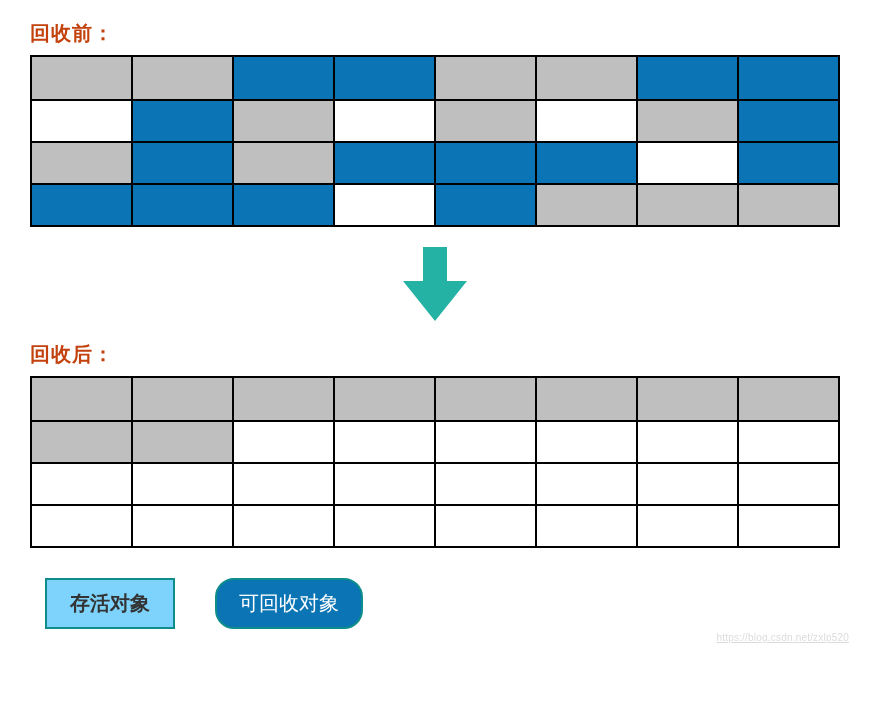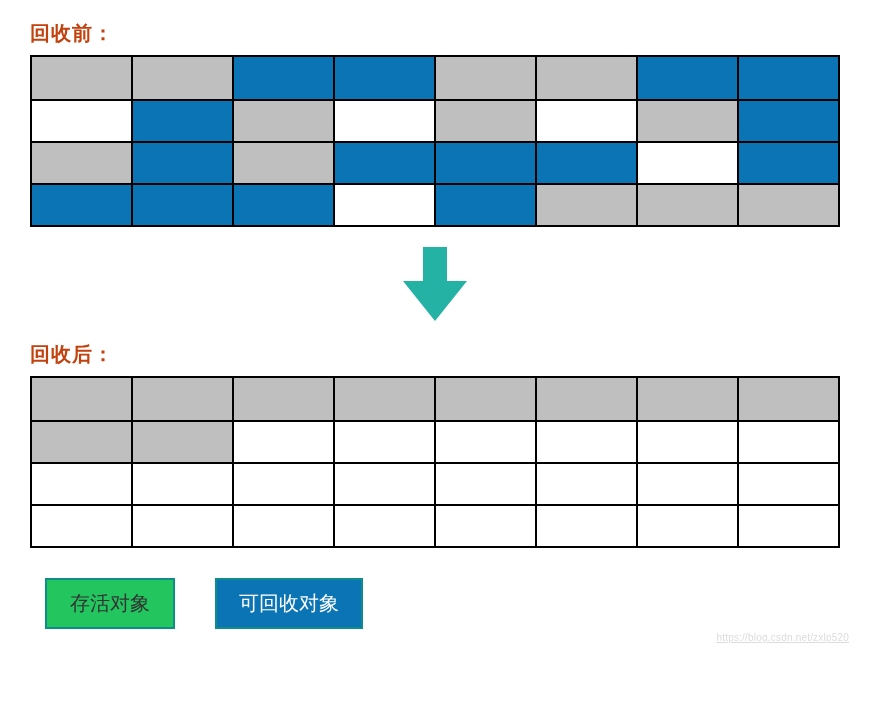--- a/index.html
+++ b/index.html
@@ -51,22 +51,22 @@
     .legend-item {
       border: 2px solid #0e8d8a;
       padding: 10px 22px;
       font-size: 20px;
       color: #222;
       display: flex;
       align-items: center;
       justify-content: center;
       min-width: 130px;
     }
-    .legend-item.surv { background: #22c55e; color: #333; }
-    .legend-item.recy { background: #0a74b5; color: #fff; }
+    .legend-item.surv { background: #7dd3fc; color: #333; font-weight: bold; }
+    .legend-item.recy { background: #0a74b5; color: #fff; border-radius: 19px; }
     .legend-item.unus { background: #ffffff; color: #333; }
     .watermark {
       position: absolute;
       bottom: 6px;
       right: 22px;
       color: #dcdcdc;
       font-size: 10px;
       letter-spacing: 0.2px;
       text-decoration: underline;
     }

